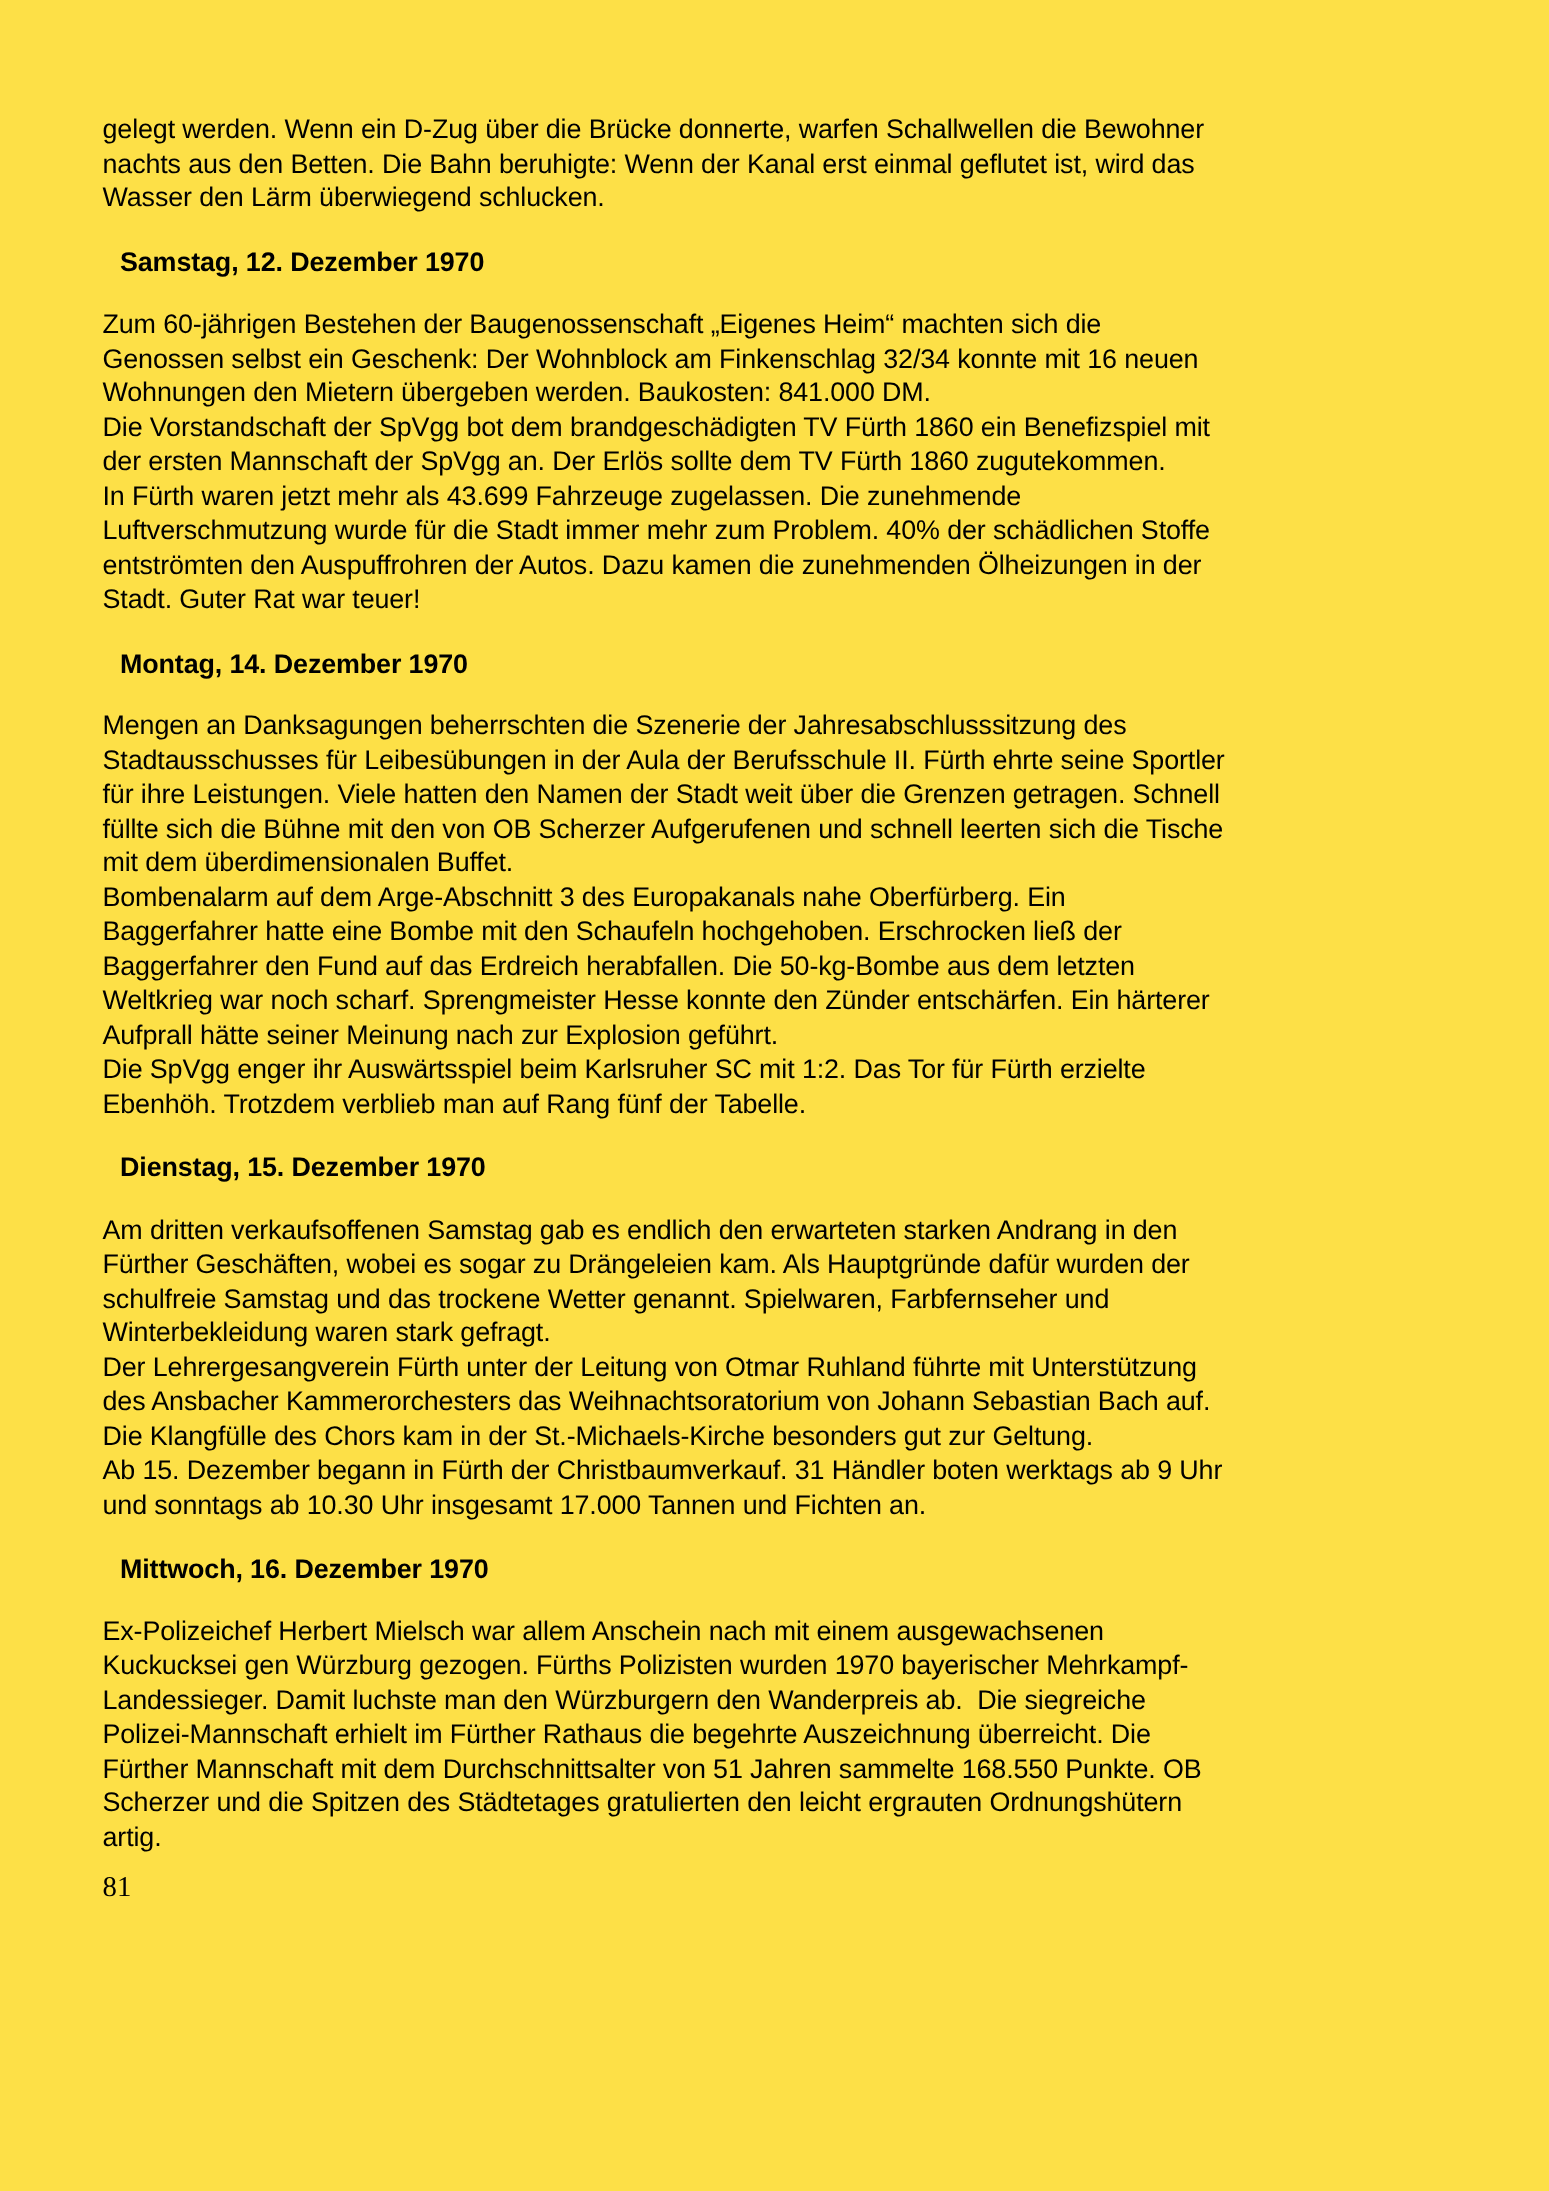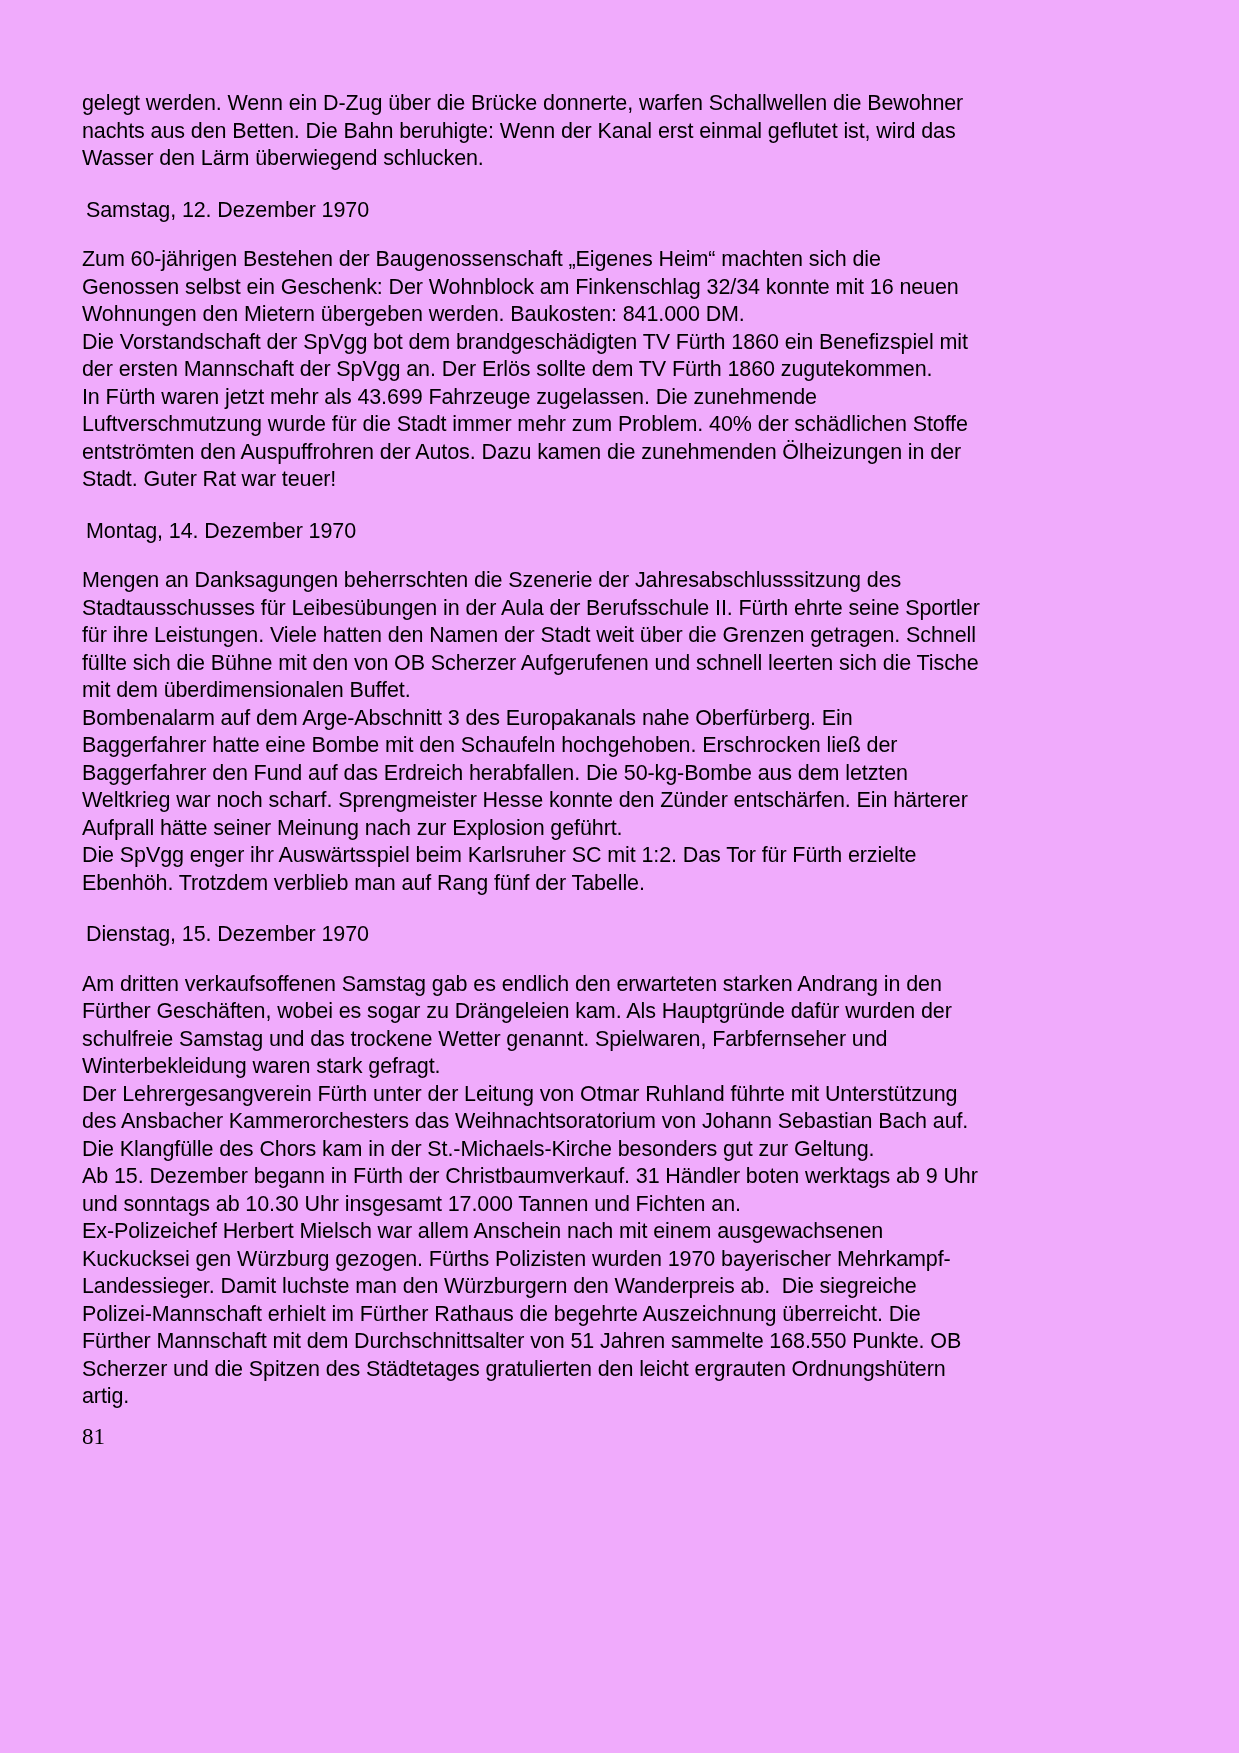--- a/index.html
+++ b/index.html
@@ -12,34 +12,34 @@
     height: 1753px;
     overflow: hidden;
     font-family: "Liberation Sans", sans-serif;
     color: #000000;
   }
   .page {
     box-sizing: border-box;
     width: 1239px;
     height: 1753px;
     padding: 90px 38px 0 82px;
-    background: #f0abfc;
+    background: #fde047;
   }
   .para {
     margin: 0;
     font-size: 21.5px;
     line-height: 27.5px;
     letter-spacing: -0.1px;
     white-space: pre;
   }
   .heading {
-    margin: 24px 0 22px 4px;
+    margin: 24px 0 22px 14px;
     font-size: 21.5px;
     line-height: 27.5px;
-    font-weight: normal;
+    font-weight: bold;
     letter-spacing: -0.1px;
     white-space: pre;
   }
   .page-number {
     margin-top: 12px;
     width: 1078px;
     text-align: left;
     font-family: "Liberation Serif", serif;
     font-size: 23px;
     line-height: 27px;
@@ -84,20 +84,21 @@
   <p class="para">Am dritten verkaufsoffenen Samstag gab es endlich den erwarteten starken Andrang in den
 Fürther Geschäften, wobei es sogar zu Drängeleien kam. Als Hauptgründe dafür wurden der
 schulfreie Samstag und das trockene Wetter genannt. Spielwaren, Farbfernseher und
 Winterbekleidung waren stark gefragt.</p>
   <p class="para">Der Lehrergesangverein Fürth unter der Leitung von Otmar Ruhland führte mit Unterstützung
 des Ansbacher Kammerorchesters das Weihnachtsoratorium von Johann Sebastian Bach auf.
 Die Klangfülle des Chors kam in der St.-Michaels-Kirche besonders gut zur Geltung.</p>
   <p class="para">Ab 15. Dezember begann in Fürth der Christbaumverkauf. 31 Händler boten werktags ab 9 Uhr
 und sonntags ab 10.30 Uhr insgesamt 17.000 Tannen und Fichten an.</p>
 
+  <h2 class="heading">Mittwoch, 16. Dezember 1970</h2>
   <p class="para">Ex-Polizeichef Herbert Mielsch war allem Anschein nach mit einem ausgewachsenen
 Kuckucksei gen Würzburg gezogen. Fürths Polizisten wurden 1970 bayerischer Mehrkampf-
 Landessieger. Damit luchste man den Würzburgern den Wanderpreis ab.  Die siegreiche
 Polizei-Mannschaft erhielt im Fürther Rathaus die begehrte Auszeichnung überreicht. Die
 Fürther Mannschaft mit dem Durchschnittsalter von 51 Jahren sammelte 168.550 Punkte. OB
 Scherzer und die Spitzen des Städtetages gratulierten den leicht ergrauten Ordnungshütern
 artig.</p>
 
 
   <div class="page-number">81</div>

